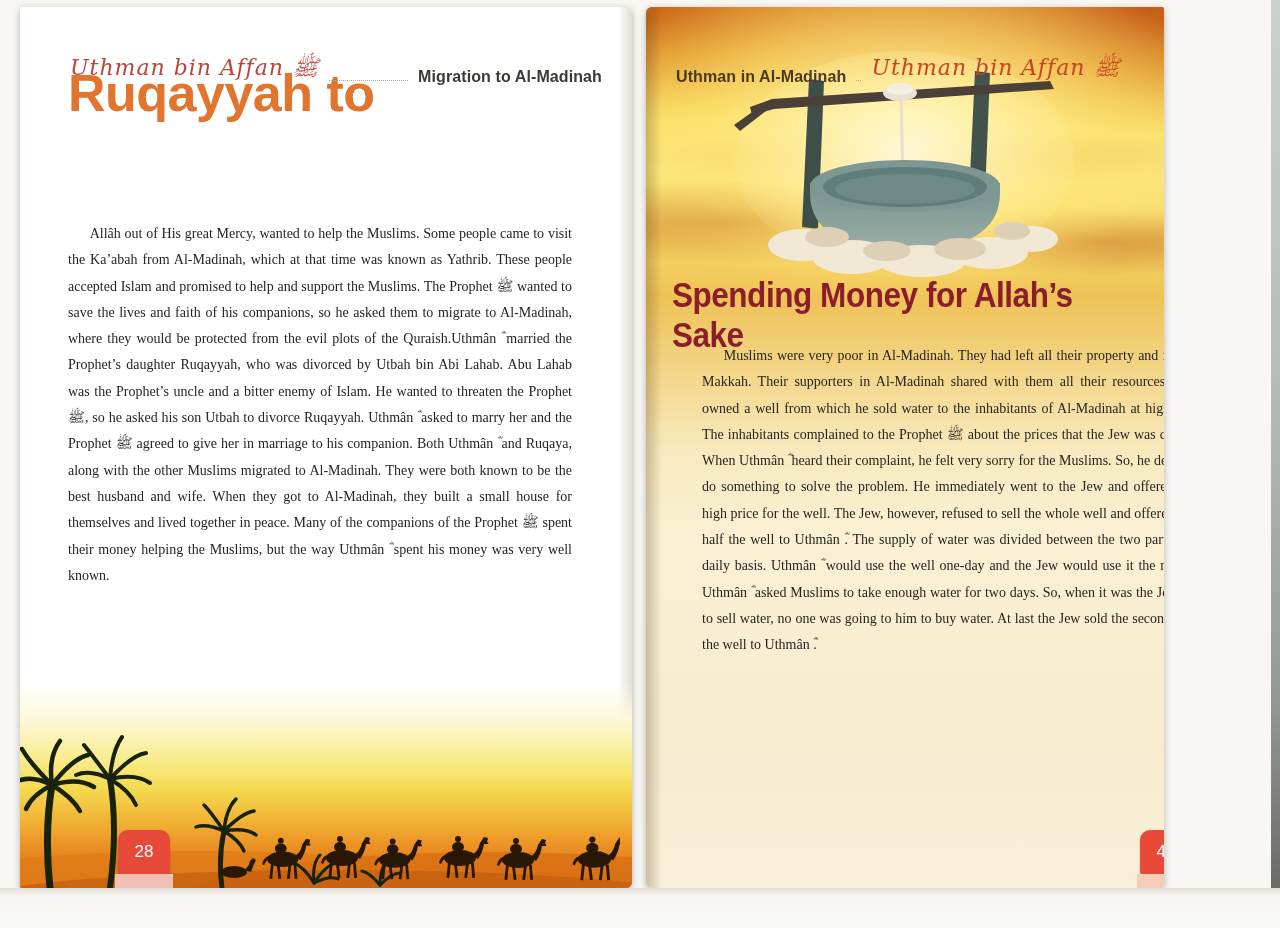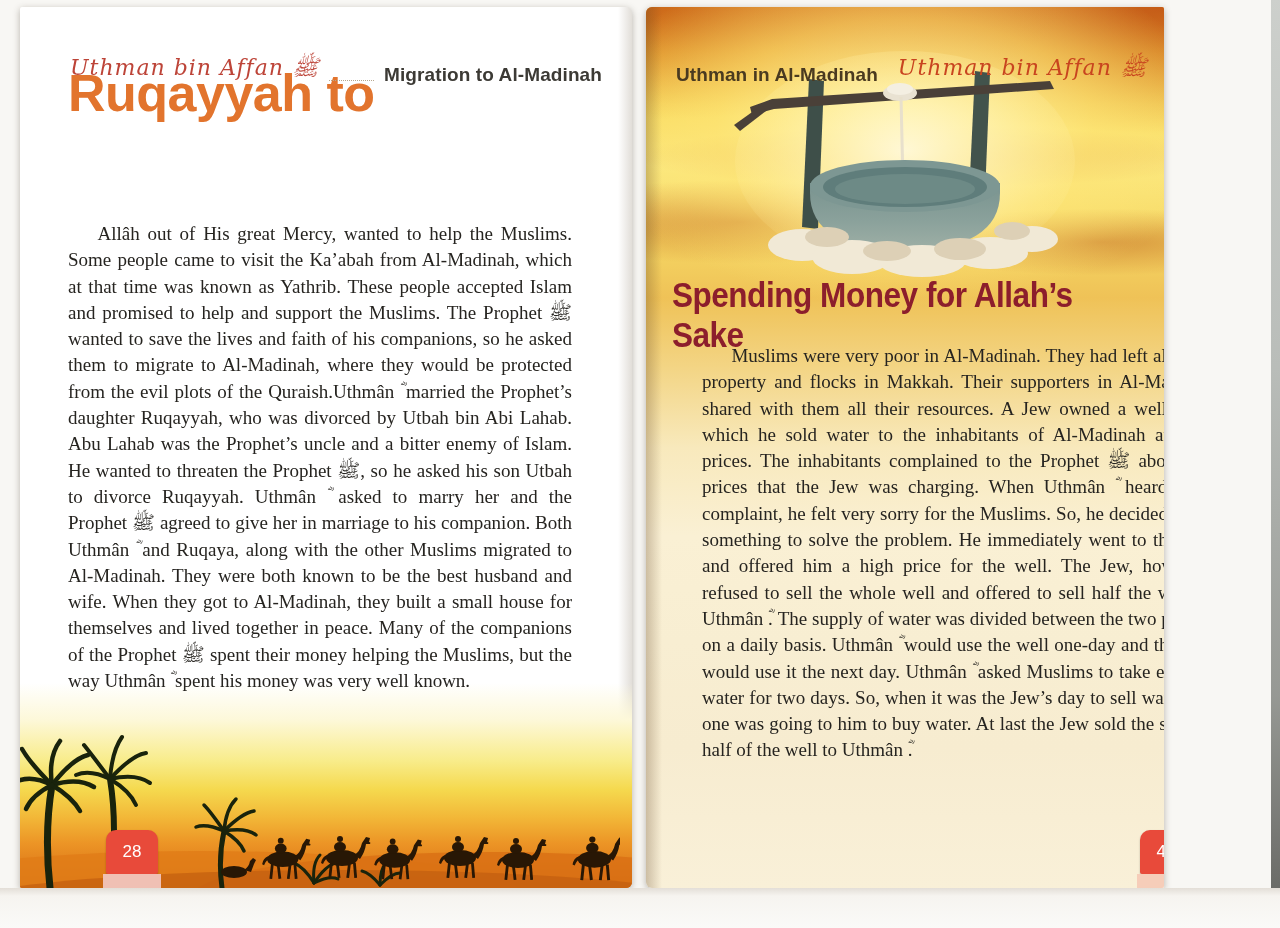--- a/index.html
+++ b/index.html
@@ -34,37 +34,37 @@
     content:"";position:absolute;top:0;left:0;width:16px;height:100%;
     background:linear-gradient(270deg,rgba(0,0,0,0) 0,rgba(90,60,30,.28) 100%);pointer-events:none;
   }
   
   .running-header{
     position:absolute;top:16px;left:0;right:0;display:flex;align-items:flex-end;
     padding:0 30px;z-index:6;
   }
   .rh-line{flex:1;border-bottom:1px dotted #b7a78e;margin:0 10px 5px 10px;height:1px;}
   .rh-section{
-    font-size:19px;font-weight:bold;color:#3c3a35;letter-spacing:.1px;white-space:nowrap;
+    font-size:16px;font-weight:bold;color:#3c3a35;letter-spacing:.1px;white-space:nowrap;
   }
   .rh-script{
     font-family:"DejaVu Serif","Liberation Serif",serif;font-style:italic;
     font-size:22px;white-space:nowrap;letter-spacing:1px;margin-top:31px;
   }
   .page-left  .rh-script{color:#bd4438;padding-left:20px;}
   .page-right .rh-script{color:#c8441f;padding-right:14px;}
   .page-right .rh-section{color:#4a3a20;}
   
   .chapter-title{
     position:absolute;top:56px;left:48px;right:50px;z-index:5;
     font-size:52px;line-height:1.18;font-weight:bold;color:#e2742d;letter-spacing:-.5px;
   }
   .body-text{
     font-family:"Liberation Serif","DejaVu Sans",serif;
-    font-size:19px;line-height:26.3px;color:#262420;
+    font-size:14px;line-height:26.3px;color:#262420;
     text-align:justify;text-indent:1.55em;
   }
   .left-body{position:absolute;top:214px;left:48px;width:504px;z-index:5;}
   
   .desert{
     position:absolute;left:0;right:0;bottom:0;height:205px;z-index:1;
     background:linear-gradient(180deg,
       rgba(255,255,255,0) 0%, #fdf8d9 18%, #f8ec8a 38%, #f5d94e 52%,
       #f2b637 66%, #ec9526 78%, #e2811d 88%, #cf6d15 100%);
   }
@@ -72,21 +72,21 @@
   .palms{position:absolute;left:-6px;bottom:0;width:420px;height:165px;}
   .camels{position:absolute;left:200px;bottom:2px;width:400px;height:62px;}
   
   .page-tab{position:absolute;z-index:8;text-align:center;}
   .tab-red{
     width:52px;height:44px;border-radius:10px 10px 2px 2px;
     background:#e84a3a;color:#fff;font-size:17px;line-height:44px;
     box-shadow:0 1px 2px rgba(0,0,0,.25);
   }
   .tab-pink{width:58px;height:26px;margin:0 auto;margin-top:0;background:#f6cdb9;margin-left:-3px;}
-  .tab-28{left:86px;bottom:-12px;}
+  .tab-28{left:98px;bottom:-12px;}
   .tab-29{left:494px;bottom:-12px;}
   .tab-28 .tab-pink{background:#f0c0b4;}
   
   .sky{
     position:absolute;inset:0;
     background:
       radial-gradient(ellipse 420px 240px at 50% 120px, rgba(255,246,170,.95) 0%, rgba(255,230,120,.55) 45%, rgba(255,220,110,0) 75%),
       radial-gradient(ellipse 600px 160px at 0% 0%,   rgba(198,94,22,.75) 0%, rgba(198,94,22,0) 70%),
       radial-gradient(ellipse 600px 180px at 100% 0%, rgba(190,80,20,.8) 0%, rgba(190,80,20,0) 70%),
       radial-gradient(ellipse 340px 60px at 18% 215px, rgba(191,94,25,.55) 0%, rgba(191,94,25,0) 70%),

